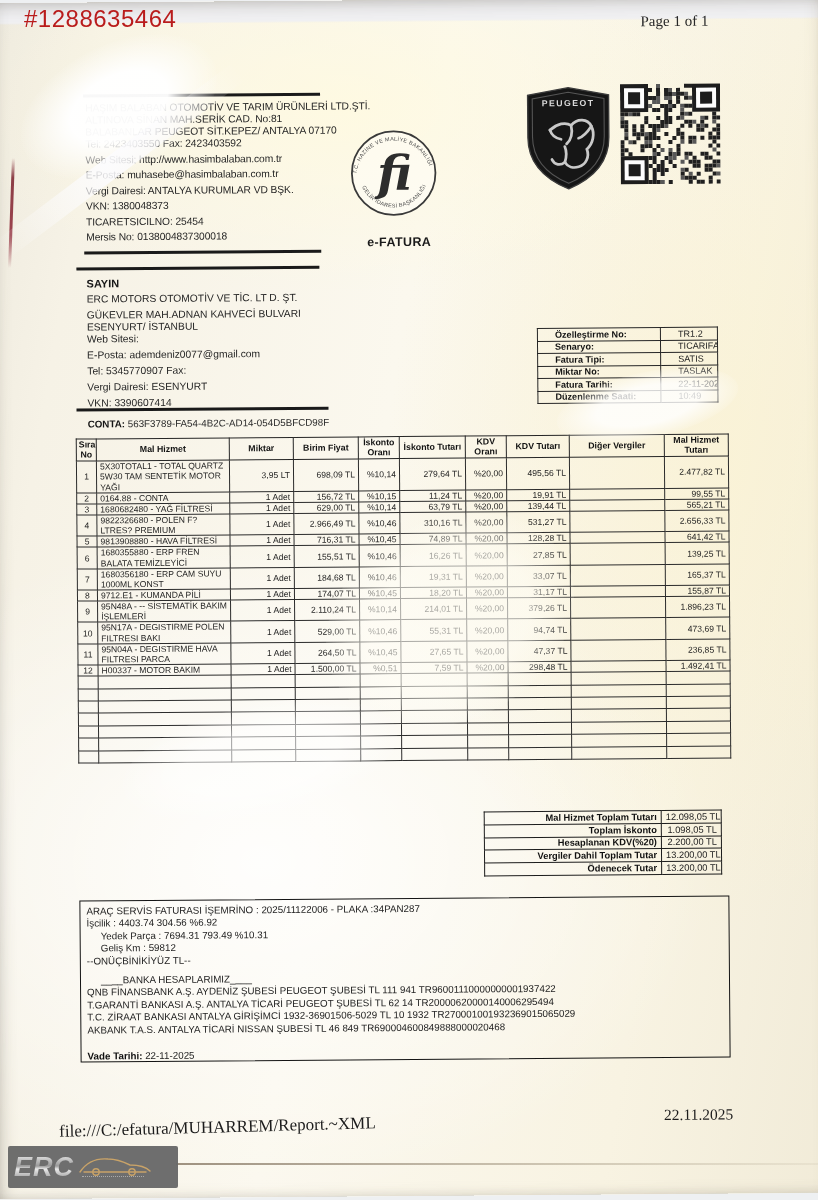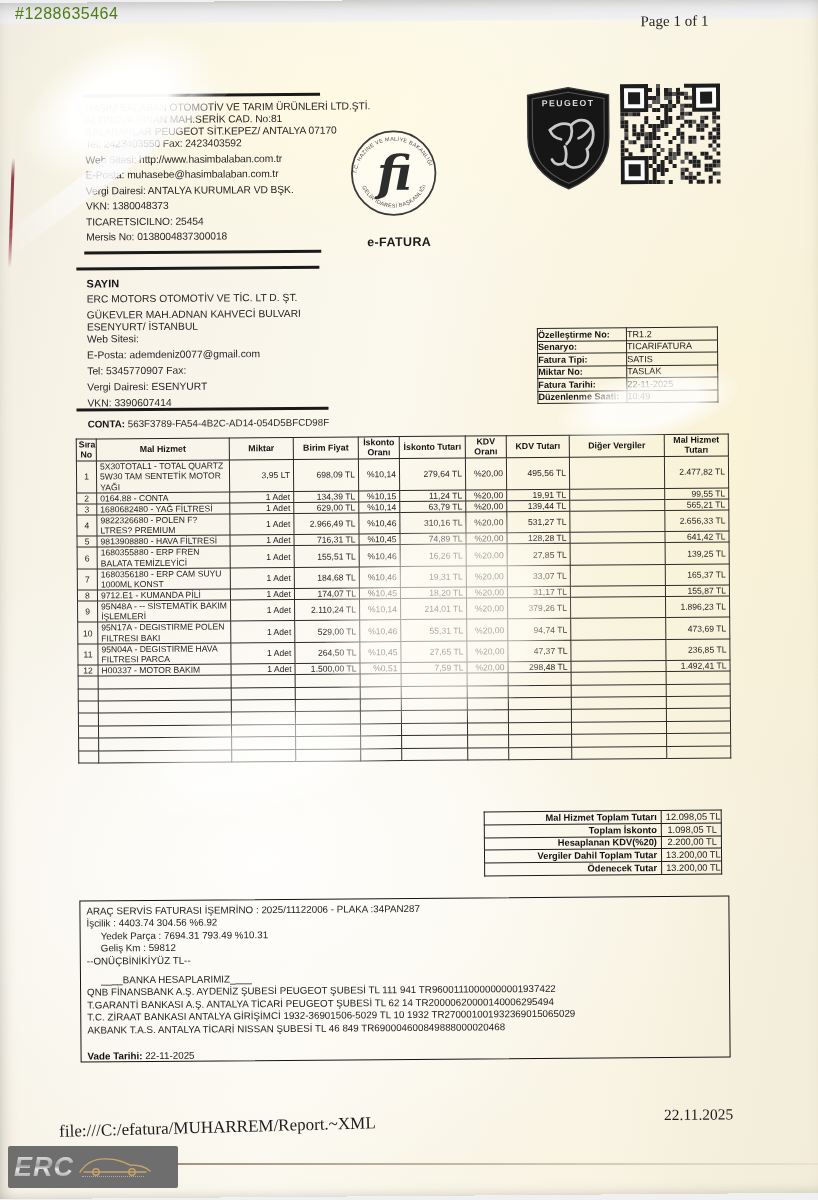--- a/index.html
+++ b/index.html
@@ -21,21 +21,21 @@
   #seller-lines div{margin-bottom:4.5px;white-space:nowrap;}
   #seller-lines div:nth-child(-n+3){margin-bottom:1px;}
   #buyer-title{left:97px;top:275px;font-size:11px;font-weight:bold;color:#181818;}
   #buyer-lines{left:97px;top:291px;width:300px;font-size:10.3px;color:#252525;}
   #buyer-lines div{margin-bottom:5px;white-space:nowrap;}
   #buyer-lines div:nth-child(2),#buyer-lines div:nth-child(3){margin-bottom:1px;}
   #ettn-line{left:97px;top:416px;font-size:9.8px;color:#2a2a2a;}
   #ettn-line b{color:#141414;}
   
   #meta-box{left:547px;top:329px;width:181px;border-collapse:collapse;table-layout:fixed;}
-  #meta-box td{border:1.4px solid #262626;font-size:9.1px;height:11.5px;padding:0 0;color:#222;
+  #meta-box td{border:1.4px solid #262626;font-size:9.1px;height:11.5px;padding:0 17px;color:#222;
                overflow:hidden;white-space:nowrap;}
   #meta-box td.l{font-weight:bold;width:88px;color:#121212;}
   
   #items{left:85px;top:436px;width:652px;border-collapse:collapse;table-layout:fixed;}
   #items th{border:1.3px solid #262626;font-size:8.8px;font-weight:bold;color:#131313;padding:1px 2px;line-height:1.1;}
   #items td{border:1.2px solid #2c2c2c;font-size:8.6px;color:#1f1f1f;padding:0 3px;line-height:1.18;
             overflow:hidden;}
   #items td.c0{text-align:center;}
   #items td.c1{text-align:left;}
   #items td.num{text-align:right;white-space:nowrap;}
@@ -50,21 +50,21 @@
              color:#232323;padding:4px 6px;box-sizing:border-box;line-height:12.4px;}
   #notes-box .ind1{padding-left:14px;}
   #notes-box .gap{height:7px;}
   #vade b{color:#0f0f0f;text-align:center;}
   
   #file-url{left:63px;top:1116px;font-family:"Liberation Serif","DejaVu Serif",serif;font-size:17px;
             color:#1c1c1c;transform:rotate(-1.1deg);}
   #footer-date{left:668px;top:1108px;font-family:"Liberation Serif","DejaVu Serif",serif;font-size:15.5px;color:#1c1c1c;text-align:center;}
   #page-ind{left:653px;top:15px;font-family:"Liberation Serif","DejaVu Serif",serif;font-size:15px;color:#272727;}
   
-  #listing-id{position:absolute;left:15px;top:5px;font-size:16px;color:#4d7c0f;letter-spacing:.5px;z-index:60;}
+  #listing-id{position:absolute;left:24px;top:5px;font-size:24px;color:#b91c1c;letter-spacing:.5px;z-index:60;}
   .glare{position:absolute;pointer-events:none;z-index:50;}
   #glare1{left:14px;top:44px;width:210px;height:125px;border-radius:50%;transform:rotate(-26deg);
           background:radial-gradient(ellipse at 50% 50%, rgba(255,255,255,.97) 0 35%, rgba(255,255,255,0) 72%);}
   #glare2{left:-30px;top:150px;width:300px;height:22px;transform:rotate(-37deg);
           background:linear-gradient(90deg,rgba(255,255,255,0),rgba(252,252,255,.88) 45%,rgba(255,255,255,0));}
   #glare3{left:555px;top:372px;width:185px;height:66px;border-radius:50%;transform:rotate(-12deg);
           background:radial-gradient(ellipse, rgba(255,255,255,.8) 0 40%, rgba(255,255,255,0) 75%);}
   #glare4{left:320px;top:520px;width:260px;height:200px;border-radius:50%;transform:rotate(-28deg);
           background:radial-gradient(ellipse, rgba(255,253,245,.6) 0 45%, rgba(255,255,255,0) 75%);}
   #glare5{left:120px;top:705px;width:280px;height:110px;border-radius:50%;transform:rotate(-12deg);
@@ -451,21 +451,21 @@
           <td class="num">279,64 TL</td>
           <td class="num">%20,00</td>
           <td class="num">495,56 TL</td>
           <td class="num"></td>
           <td class="num">2.477,82 TL</td>
         </tr>
         <tr>
           <td class="c0">2</td>
           <td class="c1">0164.88 - CONTA</td>
           <td class="num">1 Adet</td>
-          <td class="num">134,39 TL</td>
+          <td class="num">156,72 TL</td>
           <td class="num">%10,15</td>
           <td class="num">11,24 TL</td>
           <td class="num">%20,00</td>
           <td class="num">19,91 TL</td>
           <td class="num"></td>
           <td class="num">99,55 TL</td>
         </tr>
         <tr>
           <td class="c0">3</td>
           <td class="c1">1680682480 - YAĞ FİLTRESİ</td>

